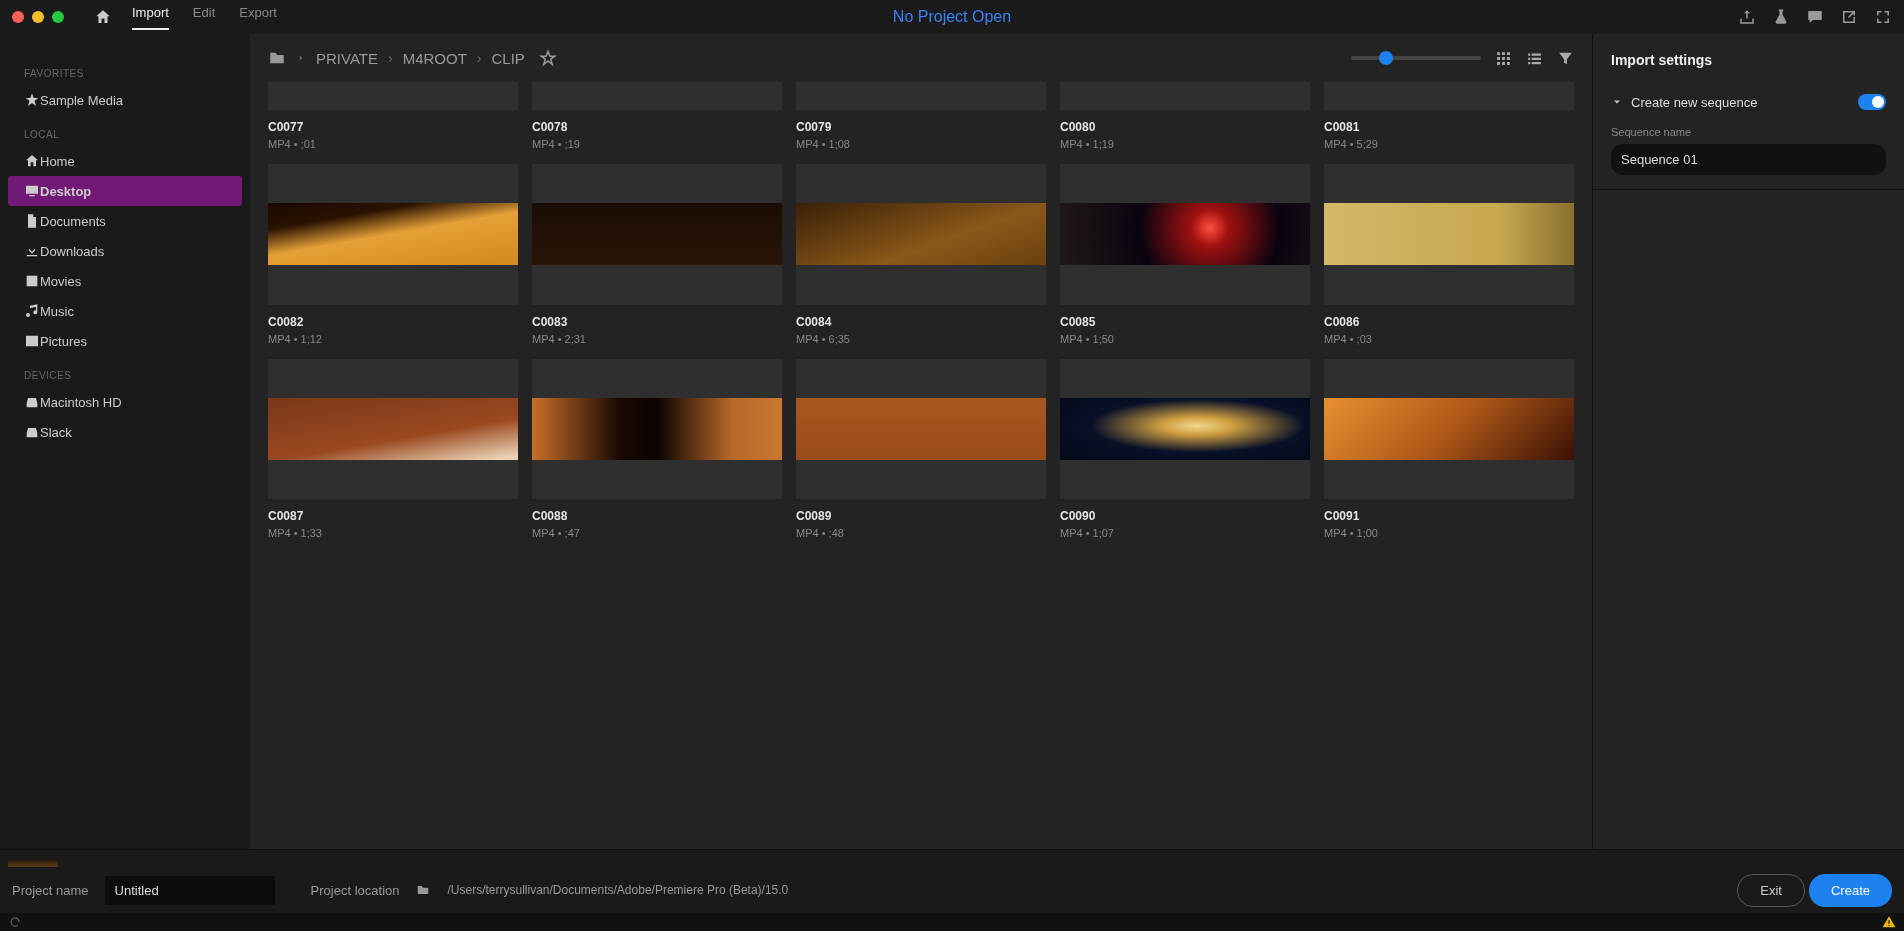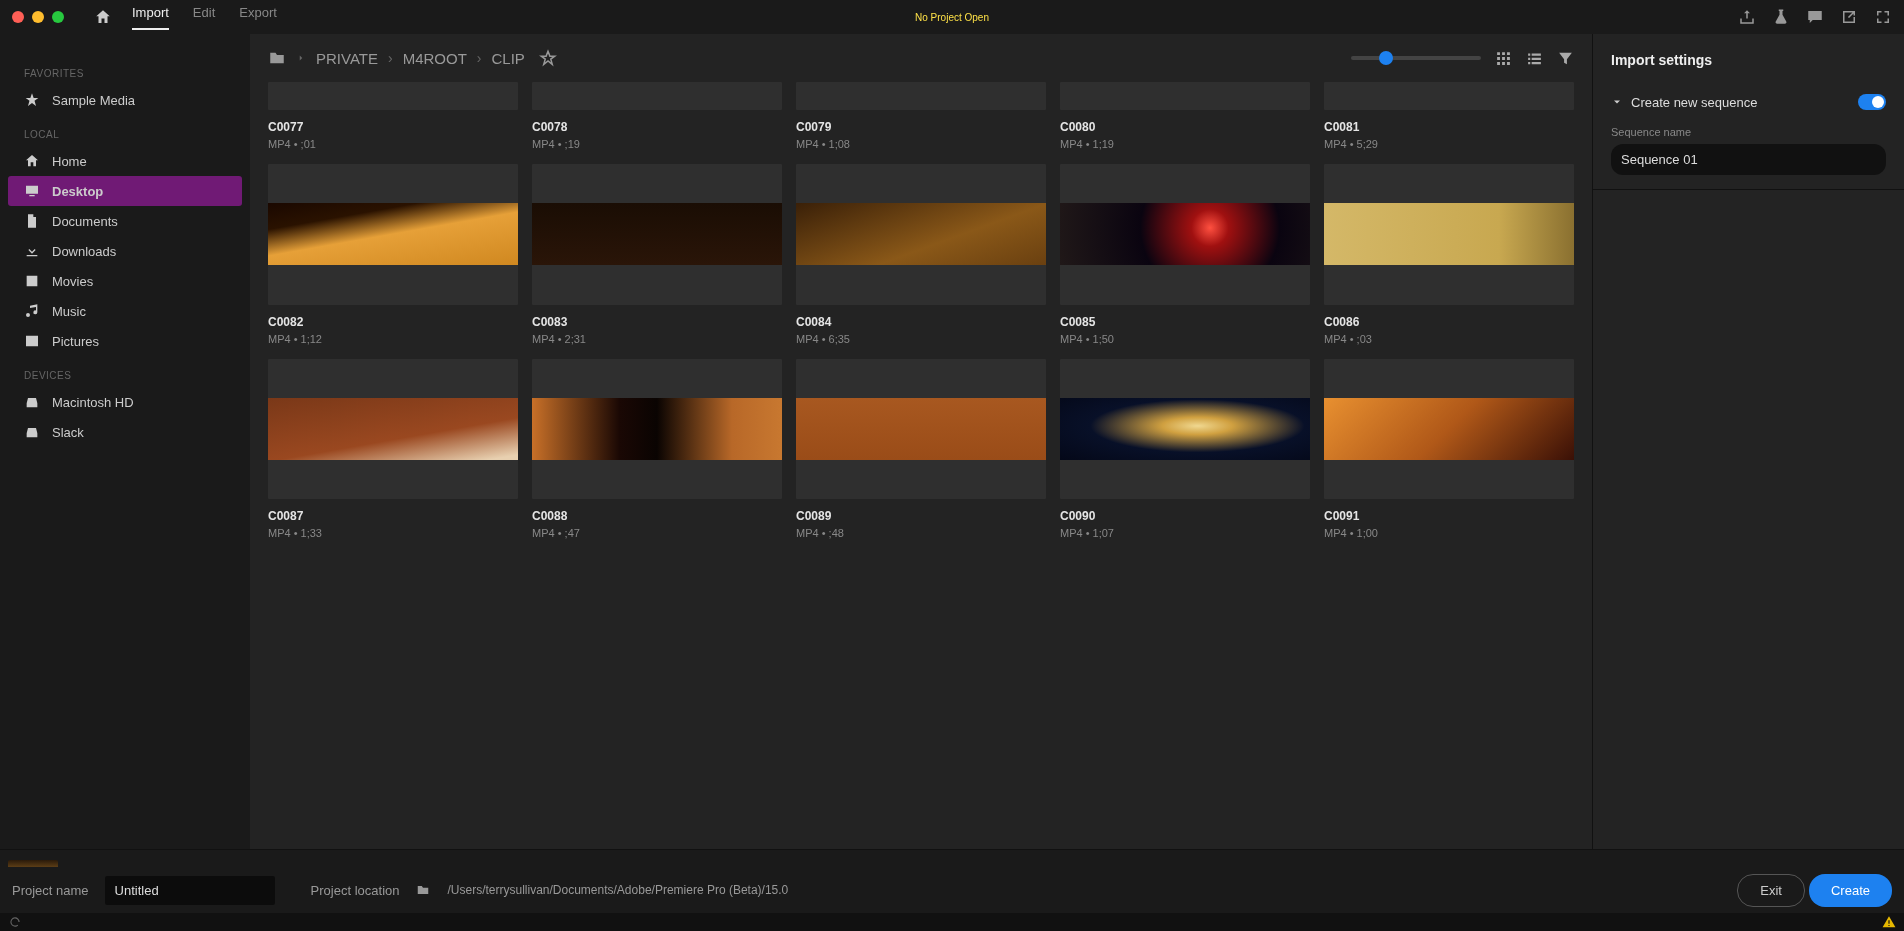--- a/index.html
+++ b/index.html
@@ -5,27 +5,27 @@
 * { margin:0; padding:0; box-sizing:border-box; font-family:-apple-system,BlinkMacSystemFont,"Segoe UI",sans-serif; }
 body { background:#1a1a1a; color:#ccc; width:1904px; height:931px; overflow:hidden; position:relative; }
 .topbar { height:34px; background:#1a1a1a; display:flex; align-items:center; padding:12px 12px; position:relative; }
 .traffic { display:flex; gap:8px; margin-right:30px; }
 .tl { width:12px; height:12px; border-radius:50%; }
 .tl.red { background:#ff5f56; } .tl.yellow { background:#ffbd2e; } .tl.green { background:#27c93f; }
 .home-icon { width:18px; height:18px; margin-right:20px; cursor:pointer; }
 .tabs { display:flex; gap:24px; }
 .tab { font-size:13px; color:#888; cursor:pointer; padding-bottom:8px; }
 .tab.active { color:#eee; border-bottom:2px solid #eee; }
-.center-title { position:absolute; left:50%; transform:translateX(-50%); font-size:10px; color:#fde047; }
+.center-title { position:absolute; left:50%; transform:translateX(-50%); font-size:16px; color:#3b82f6; }
 .top-right { margin-left:auto; display:flex; gap:16px; align-items:center; }
 .top-right svg { width:18px; height:18px; cursor:pointer; fill:#999; }
 .main { display:flex; height:calc(931px - 34px - 64px - 18px); }
 .sidebar { width:250px; background:#1a1a1a; padding:20px 8px; overflow-y:auto; }
 .side-header { font-size:10px; letter-spacing:0.5px; color:#666; padding:6px 16px; margin-top:8px; }
-.side-item { display:flex; align-items:center; gap:12px; padding:7px 16px; font-size:13px; color:#ccc; cursor:pointer; border-radius:3px; }
+.side-item { display:flex; align-items:center; padding:7px 16px; font-size:13px; color:#ccc; cursor:pointer; border-radius:3px; }
 .side-item.active { background:#701a75;font-weight:bold; }
 .side-item svg { width:16px; height:16px; fill:#ccc; flex-shrink:0; }
 .content { flex:1; display:flex; flex-direction:column; background:#232323; position:relative; overflow:hidden; }
 .breadcrumb-row { height:48px; display:flex; align-items:center; padding:0 18px; gap:10px; }
 .bc-folder { width:18px; height:18px; fill:#999; }
 .bc-item { font-size:15px; color:#999; cursor:pointer; }
 .bc-sep { color:#666; font-size:14px; }
 .bc-star { width:18px; height:18px; stroke:#999; fill:none; cursor:pointer; margin-left:4px; }
 .bc-right { margin-left:auto; display:flex; align-items:center; gap:14px; }
 .zoom-slider { width:130px; height:4px; background:#444; border-radius:2px; position:relative; }

